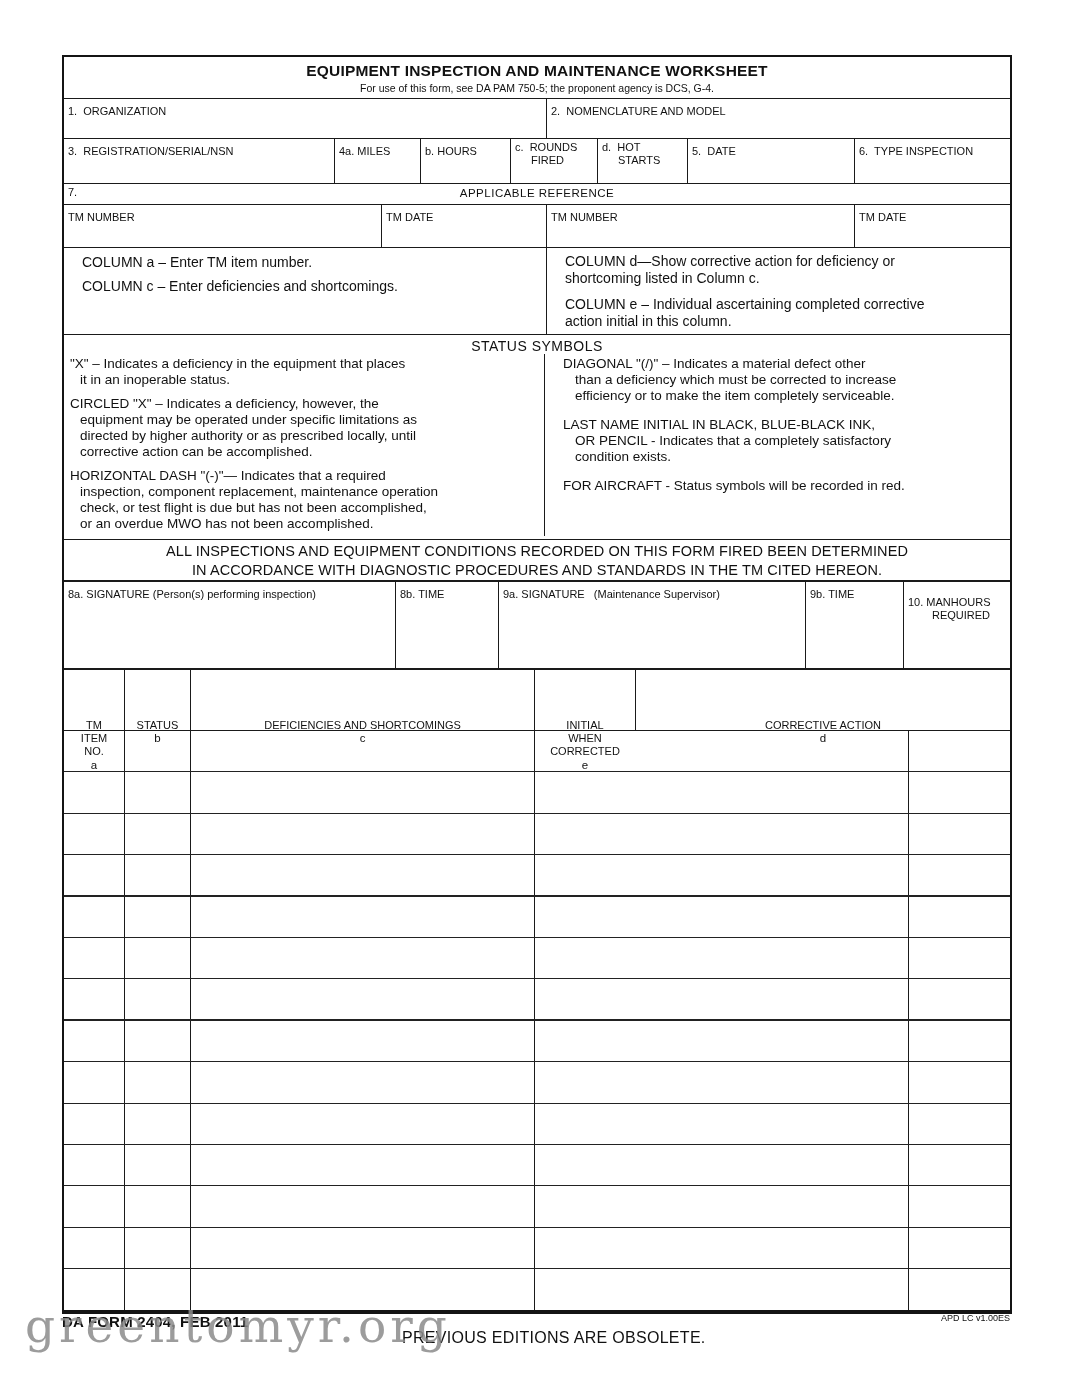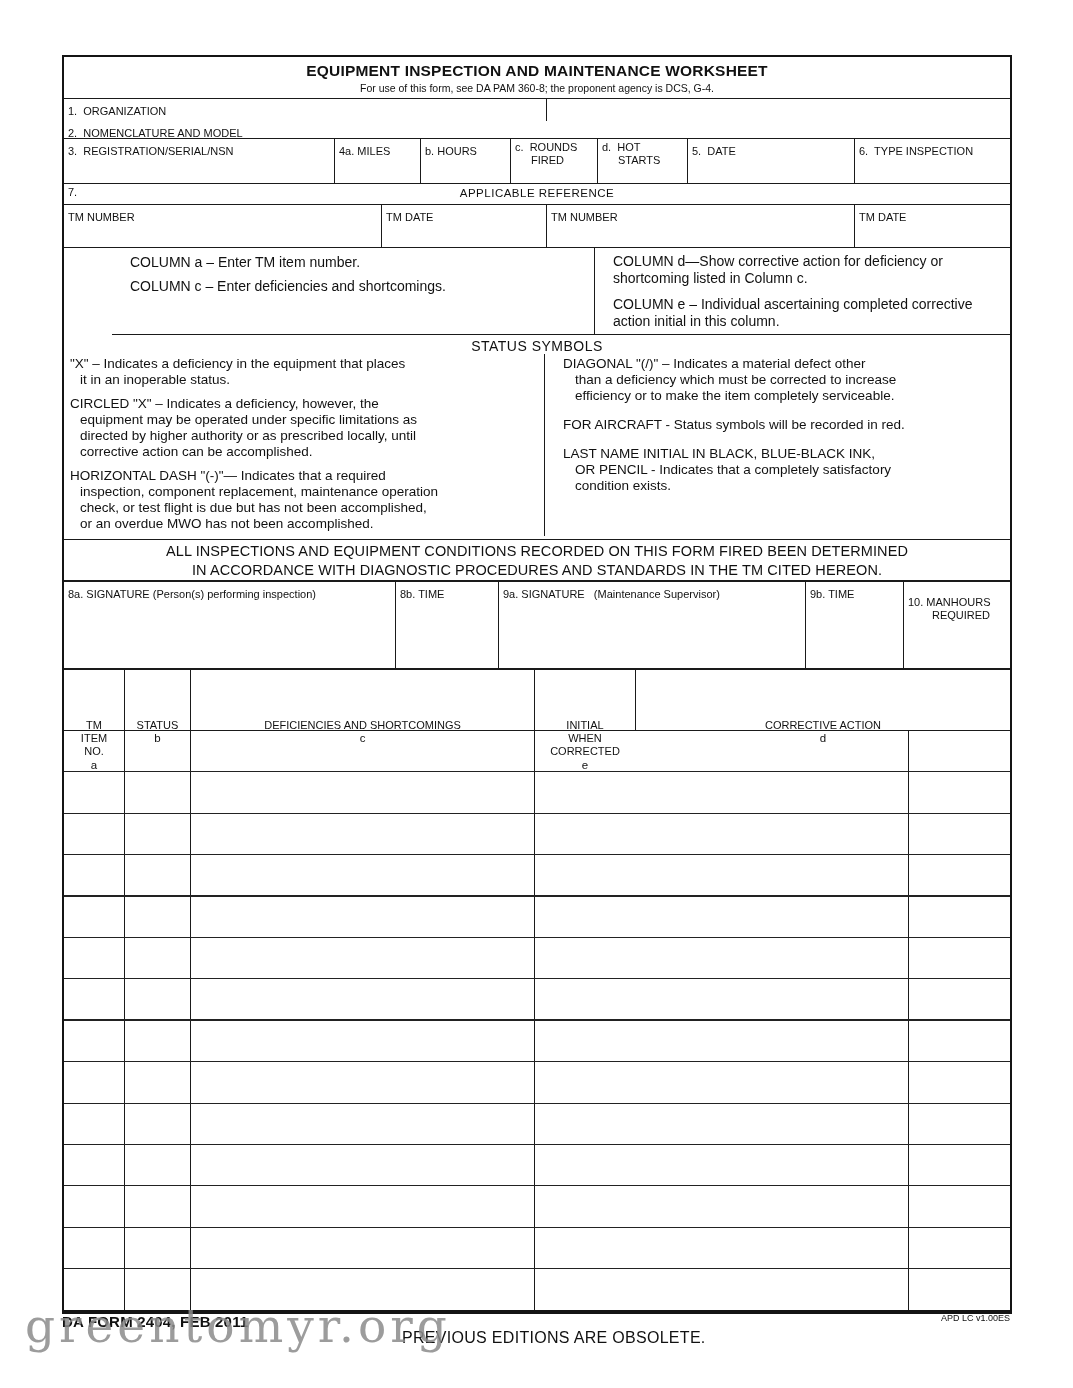--- a/index.html
+++ b/index.html
@@ -14,38 +14,38 @@
   .lbl{font-size:11px;white-space:pre-line;line-height:1.15;}
   .hang16{padding-left:16px;text-indent:-16px;display:block;}
   .hang24{padding-left:24px;text-indent:-24px;display:block;}
 
   
   .r-title{height:42px;display:block;text-align:center;}
   .t-main{font-size:15.5px;font-weight:bold;padding-top:5px;letter-spacing:.2px;}
   .t-sub{font-size:10.5px;padding-top:2px;}
 
   
-  .r-org{height:40px;flex-direction:column;}
+  .r-org{height:40px;}
   .c-org{width:483px;}
   .c-nom{flex:1;}
 
   
   .r-reg{height:45px;}
   .c-reg{width:271px;} .c-miles{width:86px;} .c-hours{width:90px;}
   .c-rounds{width:87px;} .c-hot{width:90px;} .c-date{width:167px;} .c-type{flex:1;}
 
   
   .r-ref{height:20px;display:block;position:relative;border-bottom:1px solid #1a1a1a;}
   .ref-no{position:absolute;left:4px;top:2px;font-size:11px;}
   .ref-title{text-align:center;font-size:11.5px;padding-top:3px;letter-spacing:.5px;}
   .r-tm{height:43px;}
   .c-tmn1{width:318px;} .c-tmd1{width:165px;} .c-tmn2{width:308px;} .c-tmd2{flex:1;}
 
   
-  .r-instr{height:87px;margin-left:48px;}
+  .r-instr{height:87px;}
   .c-instr-l{width:483px;padding:6px 4px 2px 18px;}
   .c-instr-r{flex:1;padding:5px 2px 2px 18px;}
   .instr-line{font-size:14px;margin-bottom:8px;white-space:pre-line;}
   .instr-par{font-size:14px;line-height:17px;margin-bottom:9px;white-space:pre-line;}
 
   
   .r-status{height:205px;display:block;}
   .st-title{text-align:center;font-size:14px;letter-spacing:.5px;padding-top:3px;}
   .st-cols{display:flex;height:182px;}
   .st-l{width:481px;border-right:1px solid #1a1a1a;padding:2px 4px 0 6px;box-sizing:border-box;}
@@ -93,21 +93,21 @@
 <body>
 
 <div id="page">
 
   <div class="watermark">greentomyr.org</div>
 
   <div class="form">
 
     <div class="row r-title">
       <div class="t-main">EQUIPMENT INSPECTION AND MAINTENANCE WORKSHEET</div>
-      <div class="t-sub">For use of this form, see DA PAM 360-8; the proponent agency is DCS, G-4.</div>
+      <div class="t-sub">For use of this form, see DA PAM 750-5; the proponent agency is DCS, G-4.</div>
     </div>
 
     <div class="row r-org">
       <div class="cell c-org">
         <span class="lbl">1.&nbsp; ORGANIZATION</span>
       </div>
       <div class="cell c-nom">
         <span class="lbl">2.&nbsp; NOMENCLATURE AND MODEL</span>
       </div>
     </div>
@@ -182,24 +182,24 @@
 corrective action can be accomplished.</div>
           <div class="st-par">HORIZONTAL DASH "(-)"— Indicates that a required
 inspection, component replacement, maintenance operation
 check, or test flight is due but has not been accomplished,
 or an overdue MWO has not been accomplished.</div>
         </div>
         <div class="st-r">
           <div class="st-par">DIAGONAL "(/)" – Indicates a material defect other
 than a deficiency which must be corrected to increase
 efficiency or to make the item completely serviceable.</div>
-          <div class="st-par">FOR AIRCRAFT - Status symbols will be recorded in red.</div>
           <div class="st-par">LAST NAME INITIAL IN BLACK, BLUE-BLACK INK,
 OR PENCIL - Indicates that a completely satisfactory
 condition exists.</div>
+          <div class="st-par">FOR AIRCRAFT - Status symbols will be recorded in red.</div>
         </div>
       </div>
     </div>
 
     <div class="row r-banner">
       <div class="banner-text">ALL INSPECTIONS AND EQUIPMENT CONDITIONS RECORDED ON THIS FORM FIRED BEEN DETERMINED
 IN ACCORDANCE WITH DIAGNOSTIC PROCEDURES AND STANDARDS IN THE TM CITED HEREON.</div>
     </div>
 
     <div class="row r-sig">

